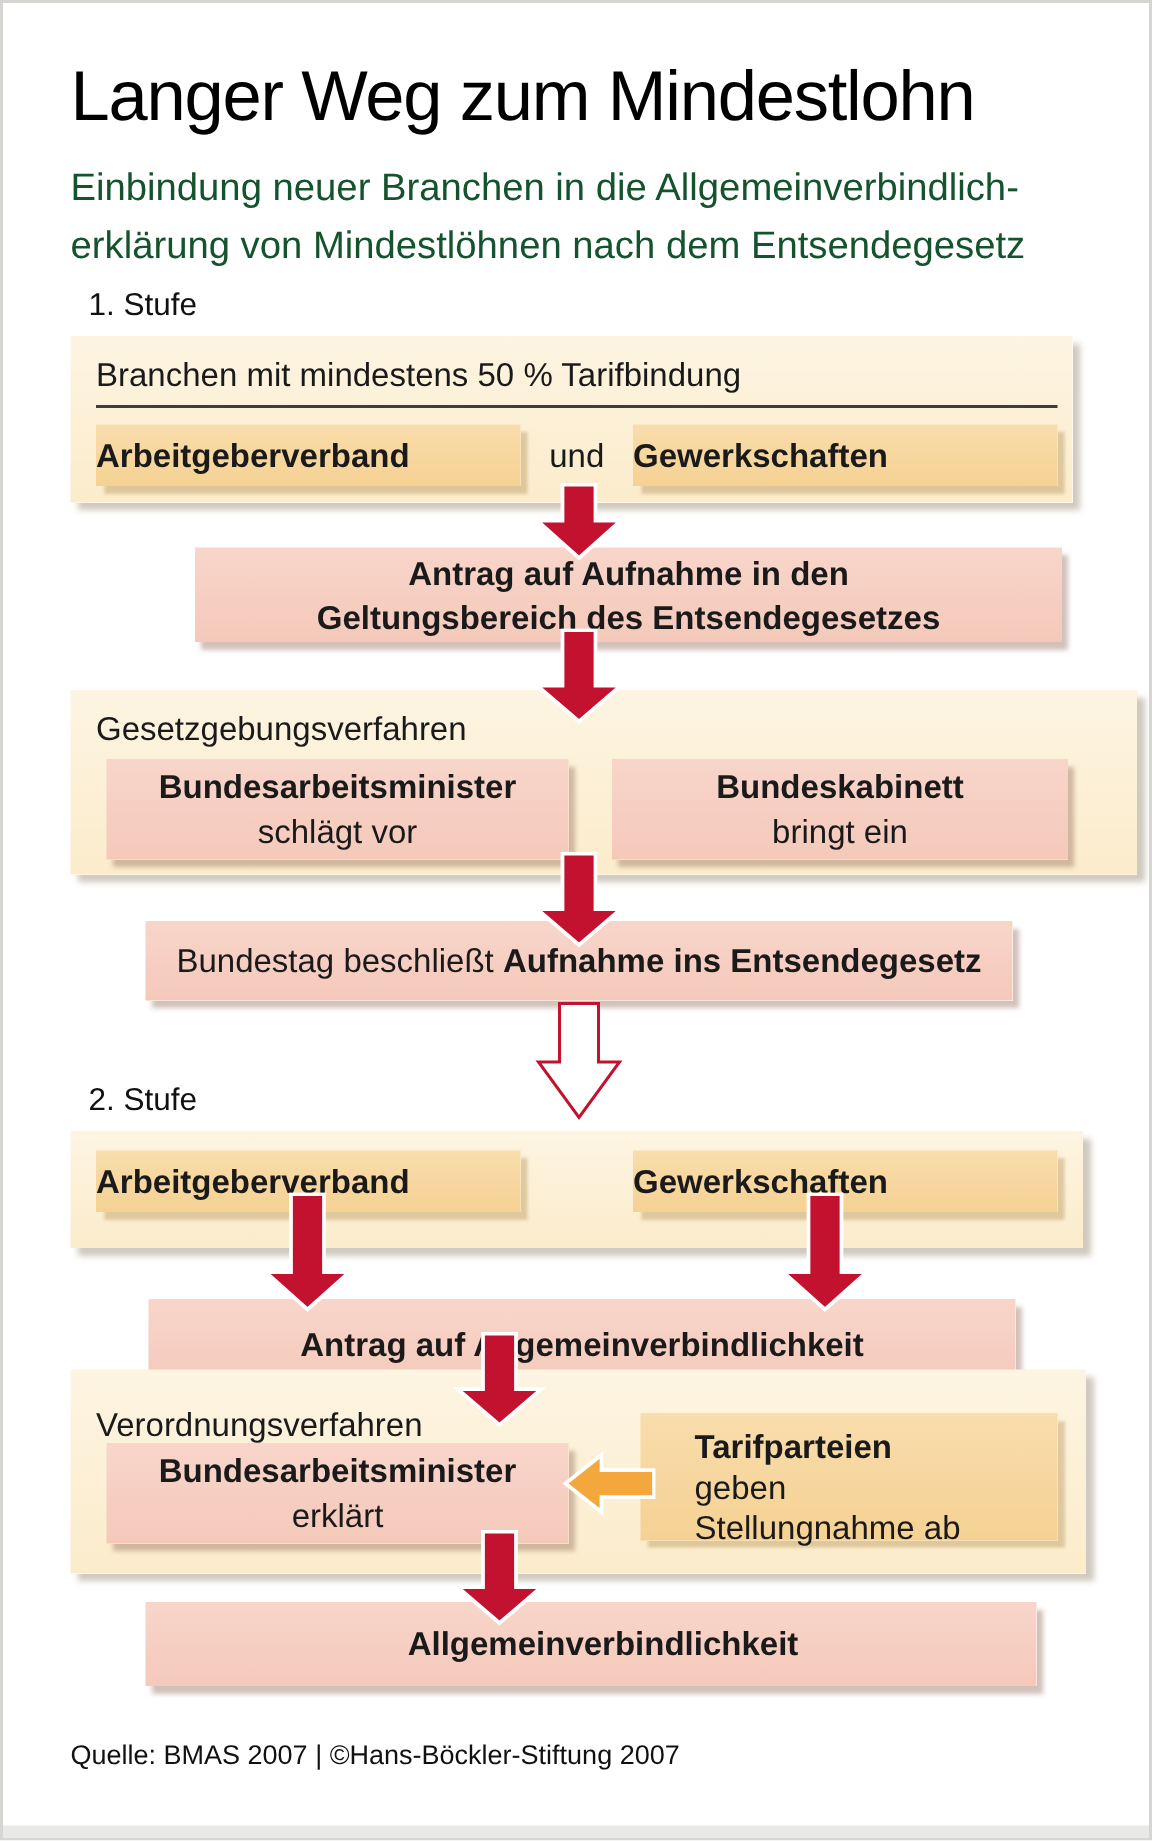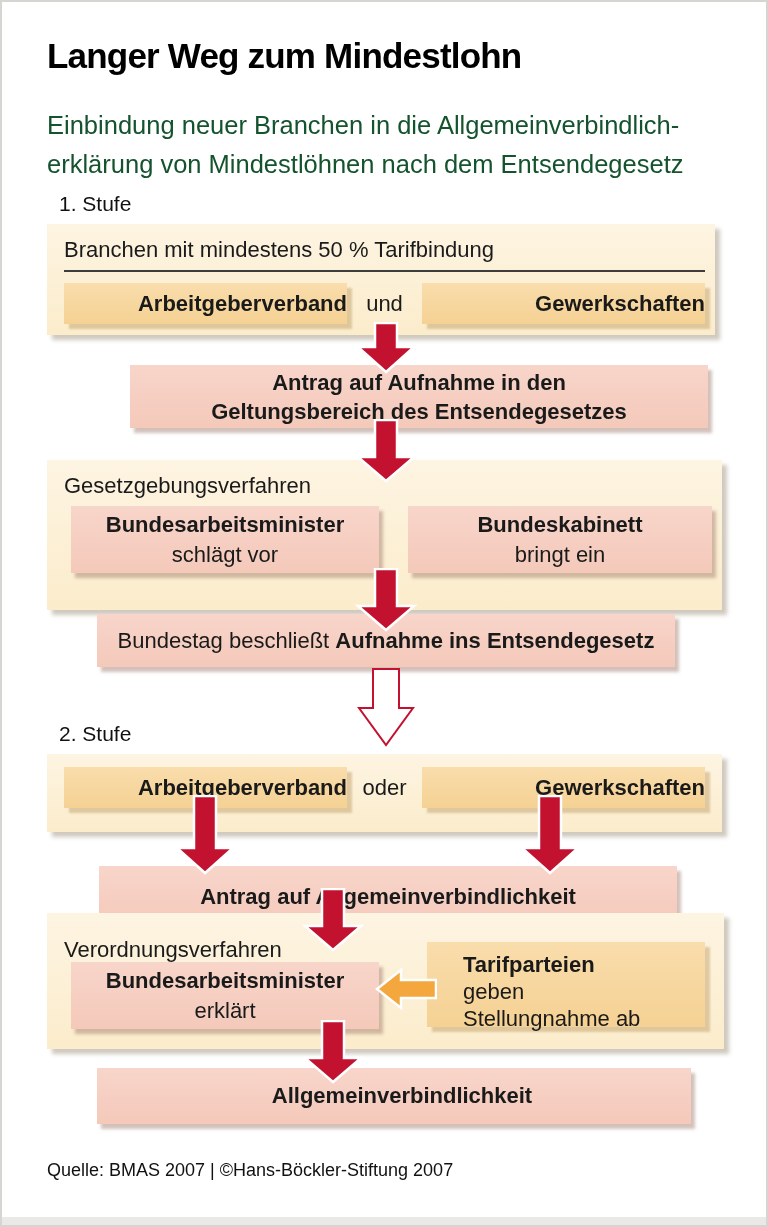--- a/index.html
+++ b/index.html
@@ -9,35 +9,35 @@
     box-sizing:border-box;
     background:#ffffff;
     border:2px solid #d6d5d2;
     font-family:"Liberation Sans",sans-serif;
     color:#1a1a1a;
     overflow:hidden;
   }
   .abs{position:absolute;}
   .title{
     left:45px;top:34px;
-    font-size:35px;font-weight:bold;letter-spacing:-0.8px;color:#000;
+    font-size:47px;font-weight:normal;letter-spacing:-0.8px;color:#000;
   }
   .subtitle{
     left:45px;top:104px;
     font-size:25.5px;line-height:39px;color:#14532d;
   }
   .stufe-label{font-size:21px;color:#111;}
   .cream{
     background:linear-gradient(180deg,#fdf4e2 0%,#fbeccb 100%);
     box-shadow:5px 5px 4px rgba(148,136,112,0.45);
   }
   .orangebox{
     background:linear-gradient(180deg,#f9ddac 0%,#f5d193 100%);
     box-shadow:5px 5px 2px rgba(170,128,66,0.35);
-    font-weight:bold;font-size:22px;text-align:right;
+    font-weight:bold;font-size:22px;text-align:left;
   }
   .pinkbox{
     background:linear-gradient(180deg,#f8d5ca 0%,#f4c9ba 100%);
     box-shadow:4px 5px 3px rgba(148,108,92,0.42);
     font-size:22px;text-align:center;
   }
   .boxlabel{font-size:22px;color:#1a1a1a;}
   .divider{height:2px;background:#3d3d3d;}
   .connector{font-size:22px;text-align:center;}
   .b{font-weight:bold;}
@@ -76,21 +76,21 @@
     <div>Antrag auf Aufnahme in den</div>
     <div>Geltungsbereich des Entsendegesetzes</div>
   </div>
 
   <div class="abs arrow" style="left:352px;top:417px;">
     <svg width="64" height="64" viewBox="0 0 64 64">
         <polygon points="21,1 43,1 43,38 60,38 32,62 4,38 21,38" fill="#c31230" stroke="#ffffff" stroke-width="2.5"></polygon>
       </svg>
   </div>
 
-  <div class="abs cream" style="left:45px;top:458px;width:675px;height:150px;">
+  <div class="abs cream" style="left:45px;top:458px;width:675px;height:123px;padding-left:36px;">
     <div class="abs boxlabel" style="left:17px;top:13px;">Gesetzgebungsverfahren</div>
     <div class="abs pinkbox" style="left:24px;top:46px;width:308px;height:67px;padding-top:4px;line-height:30px;box-sizing:border-box;">
       <div class="b">Bundesarbeitsminister</div>
       <div>schlägt vor</div>
     </div>
     <div class="abs pinkbox" style="left:361px;top:46px;width:304px;height:67px;padding-top:4px;line-height:30px;box-sizing:border-box;">
       <div class="b">Bundeskabinett</div>
       <div>bringt ein</div>
     </div>
   </div>
@@ -108,21 +108,20 @@
   <div class="abs arrow" style="left:354px;top:666px;">
     <svg width="60" height="80" viewBox="0 0 60 80">
         <polygon points="17,1 43,1 43,40 57,40 30,77 3,40 17,40" fill="#ffffff" stroke="#c31230" stroke-width="2"></polygon>
       </svg>
   </div>
 
   <div class="abs stufe-label" style="left:57px;top:720px;">2. Stufe</div>
 
   <div class="abs cream" style="left:45px;top:752px;width:675px;height:78px;">
     <div class="abs orangebox" style="left:17px;top:13px;width:283px;height:41px;line-height:41px;">Arbeitgeberverband</div>
-    <div class="abs connector" style="left:0;top:13px;width:675px;line-height:41px;">oder</div>
     <div class="abs orangebox" style="left:375px;top:13px;width:283px;height:41px;line-height:41px;">Gewerkschaften</div>
   </div>
 
   <div class="abs arrow" style="left:171px;top:793px;">
     <svg width="64" height="80" viewBox="0 0 64 80">
         <polygon points="21,1 43,1 43,53 60,53 32,78 4,53 21,53" fill="#c31230" stroke="#ffffff" stroke-width="2.5"></polygon>
       </svg>
   </div>
   <div class="abs arrow" style="left:516px;top:793px;">
     <svg width="64" height="80" viewBox="0 0 64 80">

